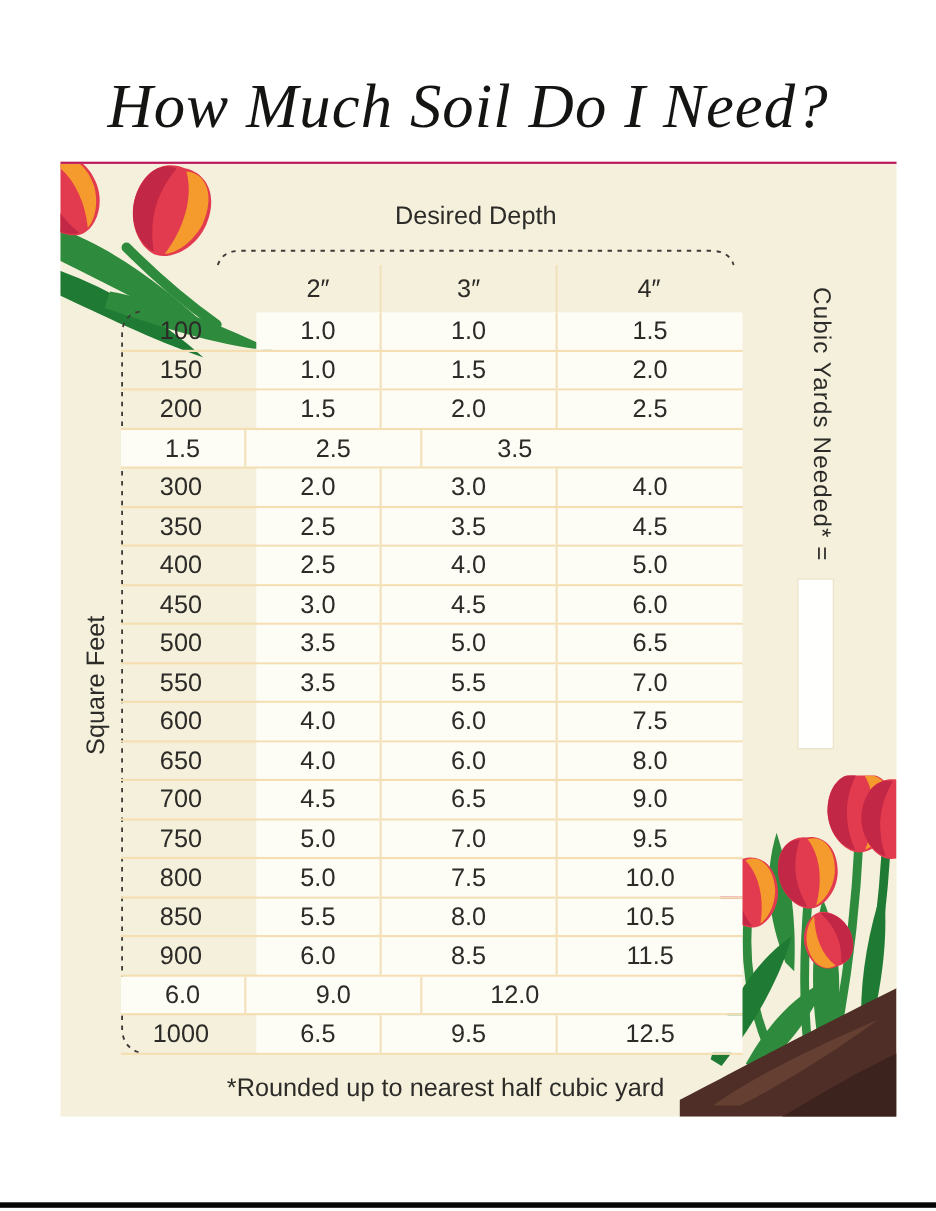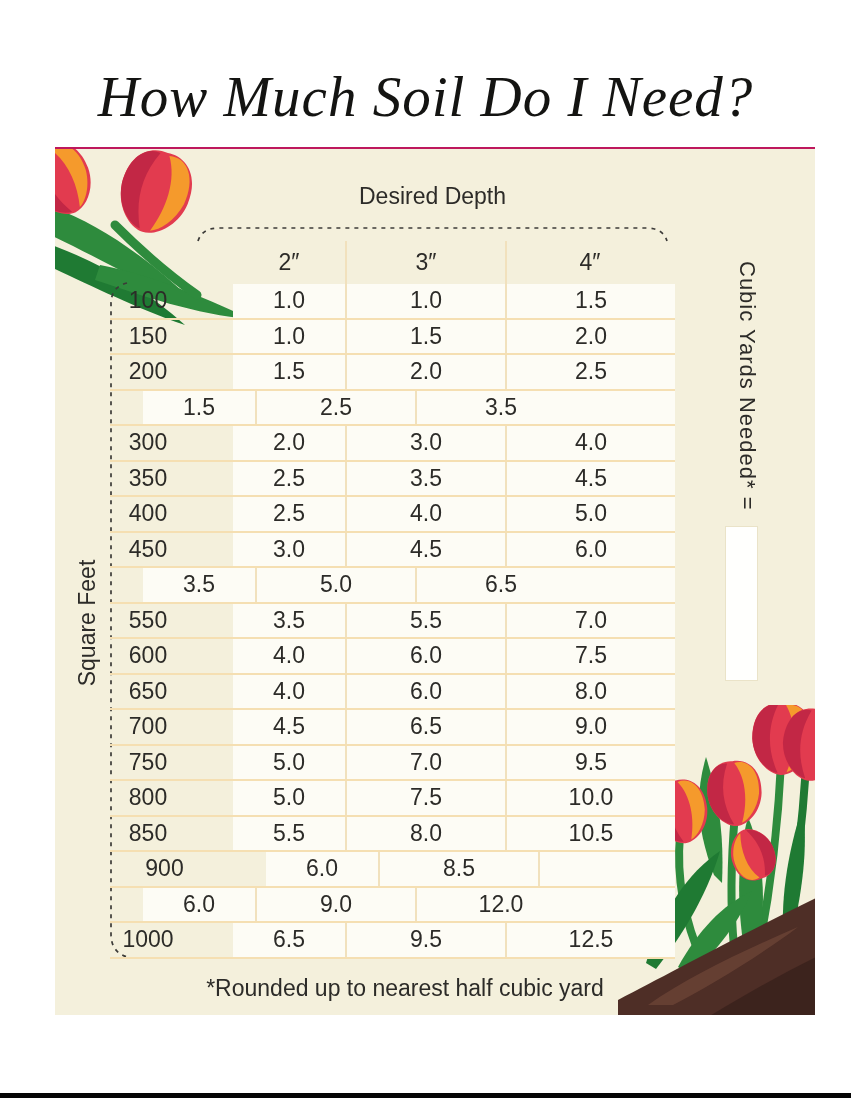--- a/index.html
+++ b/index.html
@@ -36,21 +36,21 @@
   .hc2{width:166px;}
   .rows-host{position:absolute;left:55px;top:135px;width:565px;}
   .trow{
     display:flex;height:35.5px;box-sizing:border-box;
     border-bottom:2px solid #f5dfb2;
   }
   .tlabel{
     width:123px;box-sizing:border-box;text-align:center;padding-right:14px;
     font-size:23px;line-height:33px;color:#2c2b28;
   }
-  .tvals{flex:1;display:flex;background:#fdfcf5;margin-left:33px;}
+  .tvals{flex:1;display:flex;background:#fdfcf5;}
   .tcell{
     box-sizing:border-box;text-align:center;font-size:23px;line-height:33px;
     color:#2c2b28;
   }
   .tc0{width:114px;border-right:2px solid #f1e1bd;}
   .tc1{width:160px;border-right:2px solid #f1e1bd;}
   .tc2{width:168px;}
   .sqft-axis{
     position:absolute;left:32px;top:474px;
     transform:translate(-50%,-50%) rotate(-90deg);
@@ -210,20 +210,21 @@
       </div>
       <div class="trow">
         <div class="tlabel">450</div>
         <div class="tvals">
           <div class="tcell tc0">3.0</div>
           <div class="tcell tc1">4.5</div>
           <div class="tcell tc2">6.0</div>
         </div>
       </div>
       <div class="trow">
+        <div class="tlabel">500</div>
         <div class="tvals">
           <div class="tcell tc0">3.5</div>
           <div class="tcell tc1">5.0</div>
           <div class="tcell tc2">6.5</div>
         </div>
       </div>
       <div class="trow">
         <div class="tlabel">550</div>
         <div class="tvals">
           <div class="tcell tc0">3.5</div>
@@ -277,20 +278,21 @@
           <div class="tcell tc0">5.5</div>
           <div class="tcell tc1">8.0</div>
           <div class="tcell tc2">10.5</div>
         </div>
       </div>
       <div class="trow">
         <div class="tlabel">900</div>
         <div class="tvals">
           <div class="tcell tc0">6.0</div>
           <div class="tcell tc1">8.5</div>
+          <div class="tcell tc2">11.5</div>
         </div>
       </div>
       <div class="trow">
         <div class="tvals">
           <div class="tcell tc0">6.0</div>
           <div class="tcell tc1">9.0</div>
           <div class="tcell tc2">12.0</div>
         </div>
       </div>
       <div class="trow">

